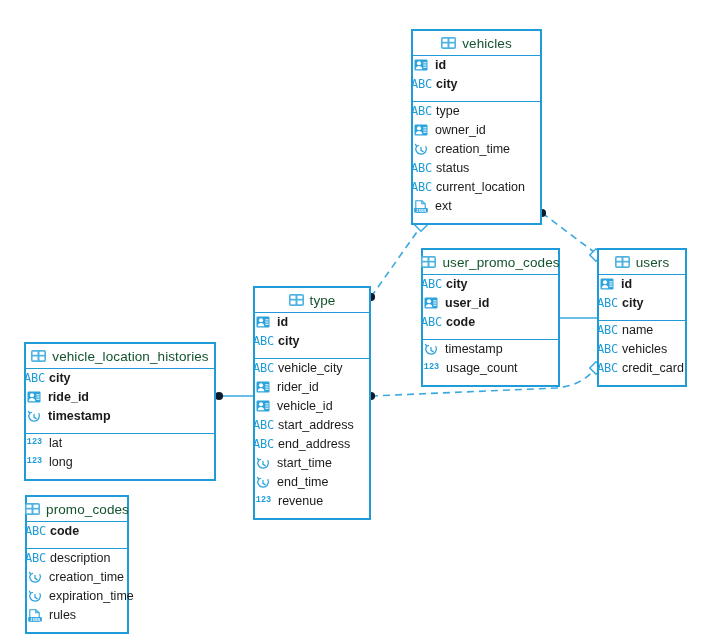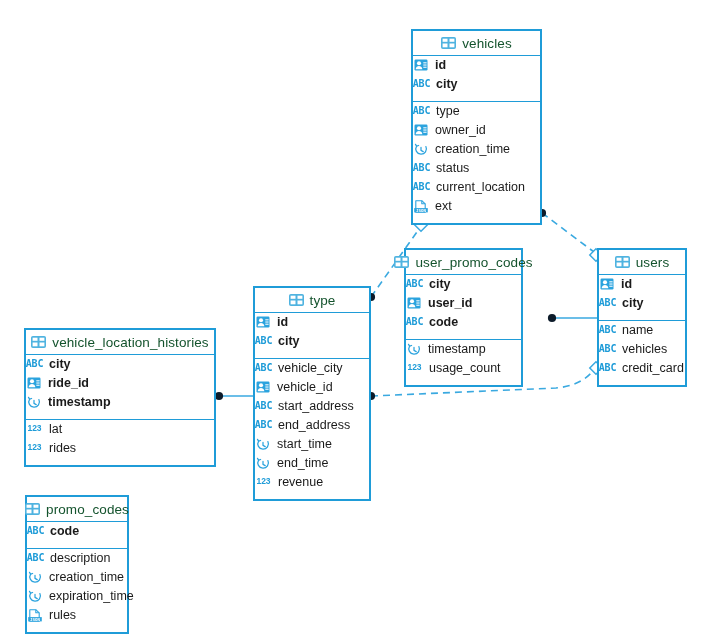--- a/index.html
+++ b/index.html
@@ -31,25 +31,25 @@
     font-size:12.5px;color:#1a1a1a;white-space:nowrap;
   }
   .row.bold .fname{font-weight:bold;}
   .fname{line-height:1;}
 
   
   .ico{flex:0 0 auto;display:inline-flex;align-items:center;justify-content:center;}
 
   .ico-table{width:15px;height:12px;}
   .ico-key{width:14px;height:12px;}
-  .ico-abc{width:15px;height:11px;font-size:10px;font-weight:bold;color:#1f9cd8;
+  .ico-abc{width:15px;height:11px;font-size:12px;font-weight:normal;color:#1f9cd8;
            letter-spacing:-0.2px;font-family:"DejaVu Sans Mono","Liberation Mono",monospace;
            line-height:1;display:inline-flex;align-items:center;}
   .ico-num{width:15px;height:11px;font-size:8.5px;font-weight:bold;color:#1f9cd8;
-           font-family:Liberation Sans, sans-serif;line-height:1;
+           font-family:Liberation Mono, monospace;line-height:1;
            display:inline-flex;align-items:center;}
   .ico-clock{width:14px;height:14px;}
   .ico-json{width:14px;height:13px;}
 
   svg{display:block;overflow:visible;}
 </style>
 </head>
 <body>
 
 <div id="canvas">
@@ -153,21 +153,21 @@
                 <path d="M1.8 0.7 h6.0 l3.4 3.1 v8.4 h-9.4 z" fill="#ffffff" stroke="#2ba3de" stroke-width="1.1" stroke-linejoin="round"></path>
                 <path d="M7.8 0.7 v3.1 h3.4" fill="none" stroke="#2ba3de" stroke-width="1.1" stroke-linejoin="round"></path>
                 <rect x="0.2" y="8.1" width="13.6" height="4.3" fill="#2ba3de"></rect>
                 <text x="7" y="11.6" font-size="4.2" font-family="DejaVu Sans Mono, monospace" font-weight="bold" fill="#ffffff" text-anchor="middle">JSON</text>
               </svg>
             </span>
             <span class="fname">ext</span>
           </div>
         </div>
       </div>
-      <div class="table" style="left: 404px; top: 248px; width: 119px;">
+      <div class="table" style="left: 421px; top: 248px; width: 139px;">
         <div class="thead">
           <span class="ico ico-table">
             <svg viewBox="0 0 15 12" width="15" height="12">
               <rect x="0.5" y="0.5" width="14" height="11" rx="1" fill="#4fb3e0" stroke="#4fb3e0"></rect>
               <rect x="1.6" y="1.7" width="4.9" height="3.1" fill="#ffffff"></rect>
               <rect x="8.5" y="1.7" width="4.9" height="3.1" fill="#ffffff"></rect>
               <rect x="1.6" y="6.5" width="4.9" height="3.8" fill="#ffffff"></rect>
               <rect x="8.5" y="6.5" width="4.9" height="3.8" fill="#ffffff"></rect>
             </svg>
           </span>
@@ -301,20 +301,33 @@
             <span class="ico ico-key">
               <svg viewBox="0 0 14 12" width="14" height="12">
                 <rect x="0.5" y="0.5" width="13" height="11" rx="1.2" fill="#2ba3de"></rect>
                 <circle cx="5" cy="4.3" r="2.05" fill="#ffffff"></circle>
                 <path d="M1.6 10.2c0.35-2.1 1.8-3.1 3.4-3.1s3.05 1.0 3.4 3.1z" fill="#ffffff"></path>
                 <rect x="9.3" y="3.3" width="3.3" height="1.05" fill="#ffffff"></rect>
                 <rect x="9.3" y="5.5" width="3.3" height="1.05" fill="#ffffff"></rect>
                 <rect x="9.3" y="7.7" width="3.3" height="1.05" fill="#ffffff"></rect>
               </svg>
             </span>
+            <span class="fname">rider_id</span>
+          </div>
+          <div class="row">
+            <span class="ico ico-key">
+              <svg viewBox="0 0 14 12" width="14" height="12">
+                <rect x="0.5" y="0.5" width="13" height="11" rx="1.2" fill="#2ba3de"></rect>
+                <circle cx="5" cy="4.3" r="2.05" fill="#ffffff"></circle>
+                <path d="M1.6 10.2c0.35-2.1 1.8-3.1 3.4-3.1s3.05 1.0 3.4 3.1z" fill="#ffffff"></path>
+                <rect x="9.3" y="3.3" width="3.3" height="1.05" fill="#ffffff"></rect>
+                <rect x="9.3" y="5.5" width="3.3" height="1.05" fill="#ffffff"></rect>
+                <rect x="9.3" y="7.7" width="3.3" height="1.05" fill="#ffffff"></rect>
+              </svg>
+            </span>
             <span class="fname">vehicle_id</span>
           </div>
           <div class="row">
             <span class="ico ico-abc">ABC</span>
             <span class="fname">start_address</span>
           </div>
           <div class="row">
             <span class="ico ico-abc">ABC</span>
             <span class="fname">end_address</span>
           </div>
@@ -337,21 +350,21 @@
               </svg>
             </span>
             <span class="fname">end_time</span>
           </div>
           <div class="row">
             <span class="ico ico-num">123</span>
             <span class="fname">revenue</span>
           </div>
         </div>
       </div>
-      <div class="table" style="left: 24px; top: 328px; width: 192px;">
+      <div class="table" style="left: 24px; top: 342px; width: 192px;">
         <div class="thead">
           <span class="ico ico-table">
             <svg viewBox="0 0 15 12" width="15" height="12">
               <rect x="0.5" y="0.5" width="14" height="11" rx="1" fill="#4fb3e0" stroke="#4fb3e0"></rect>
               <rect x="1.6" y="1.7" width="4.9" height="3.1" fill="#ffffff"></rect>
               <rect x="8.5" y="1.7" width="4.9" height="3.1" fill="#ffffff"></rect>
               <rect x="1.6" y="6.5" width="4.9" height="3.8" fill="#ffffff"></rect>
               <rect x="8.5" y="6.5" width="4.9" height="3.8" fill="#ffffff"></rect>
             </svg>
           </span>
@@ -386,21 +399,21 @@
             <span class="fname">timestamp</span>
           </div>
         </div>
         <div class="sect">
           <div class="row">
             <span class="ico ico-num">123</span>
             <span class="fname">lat</span>
           </div>
           <div class="row">
             <span class="ico ico-num">123</span>
-            <span class="fname">rides</span>
+            <span class="fname">long</span>
           </div>
         </div>
       </div>
       <div class="table" style="left: 25px; top: 495px; width: 104px;">
         <div class="thead">
           <span class="ico ico-table">
             <svg viewBox="0 0 15 12" width="15" height="12">
               <rect x="0.5" y="0.5" width="14" height="11" rx="1" fill="#4fb3e0" stroke="#4fb3e0"></rect>
               <rect x="1.6" y="1.7" width="4.9" height="3.1" fill="#ffffff"></rect>
               <rect x="8.5" y="1.7" width="4.9" height="3.1" fill="#ffffff"></rect>

